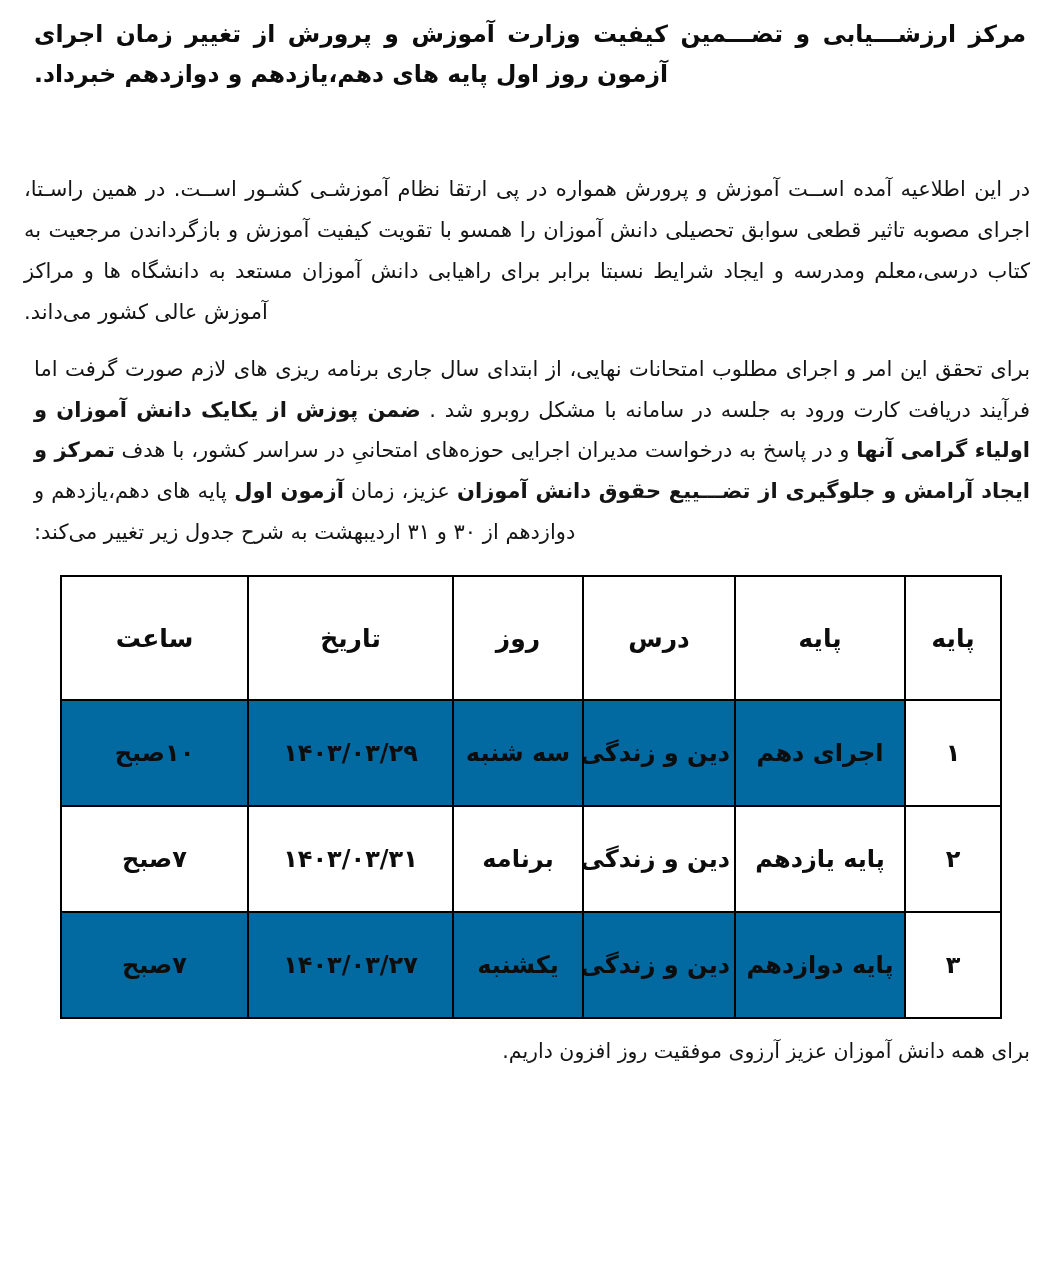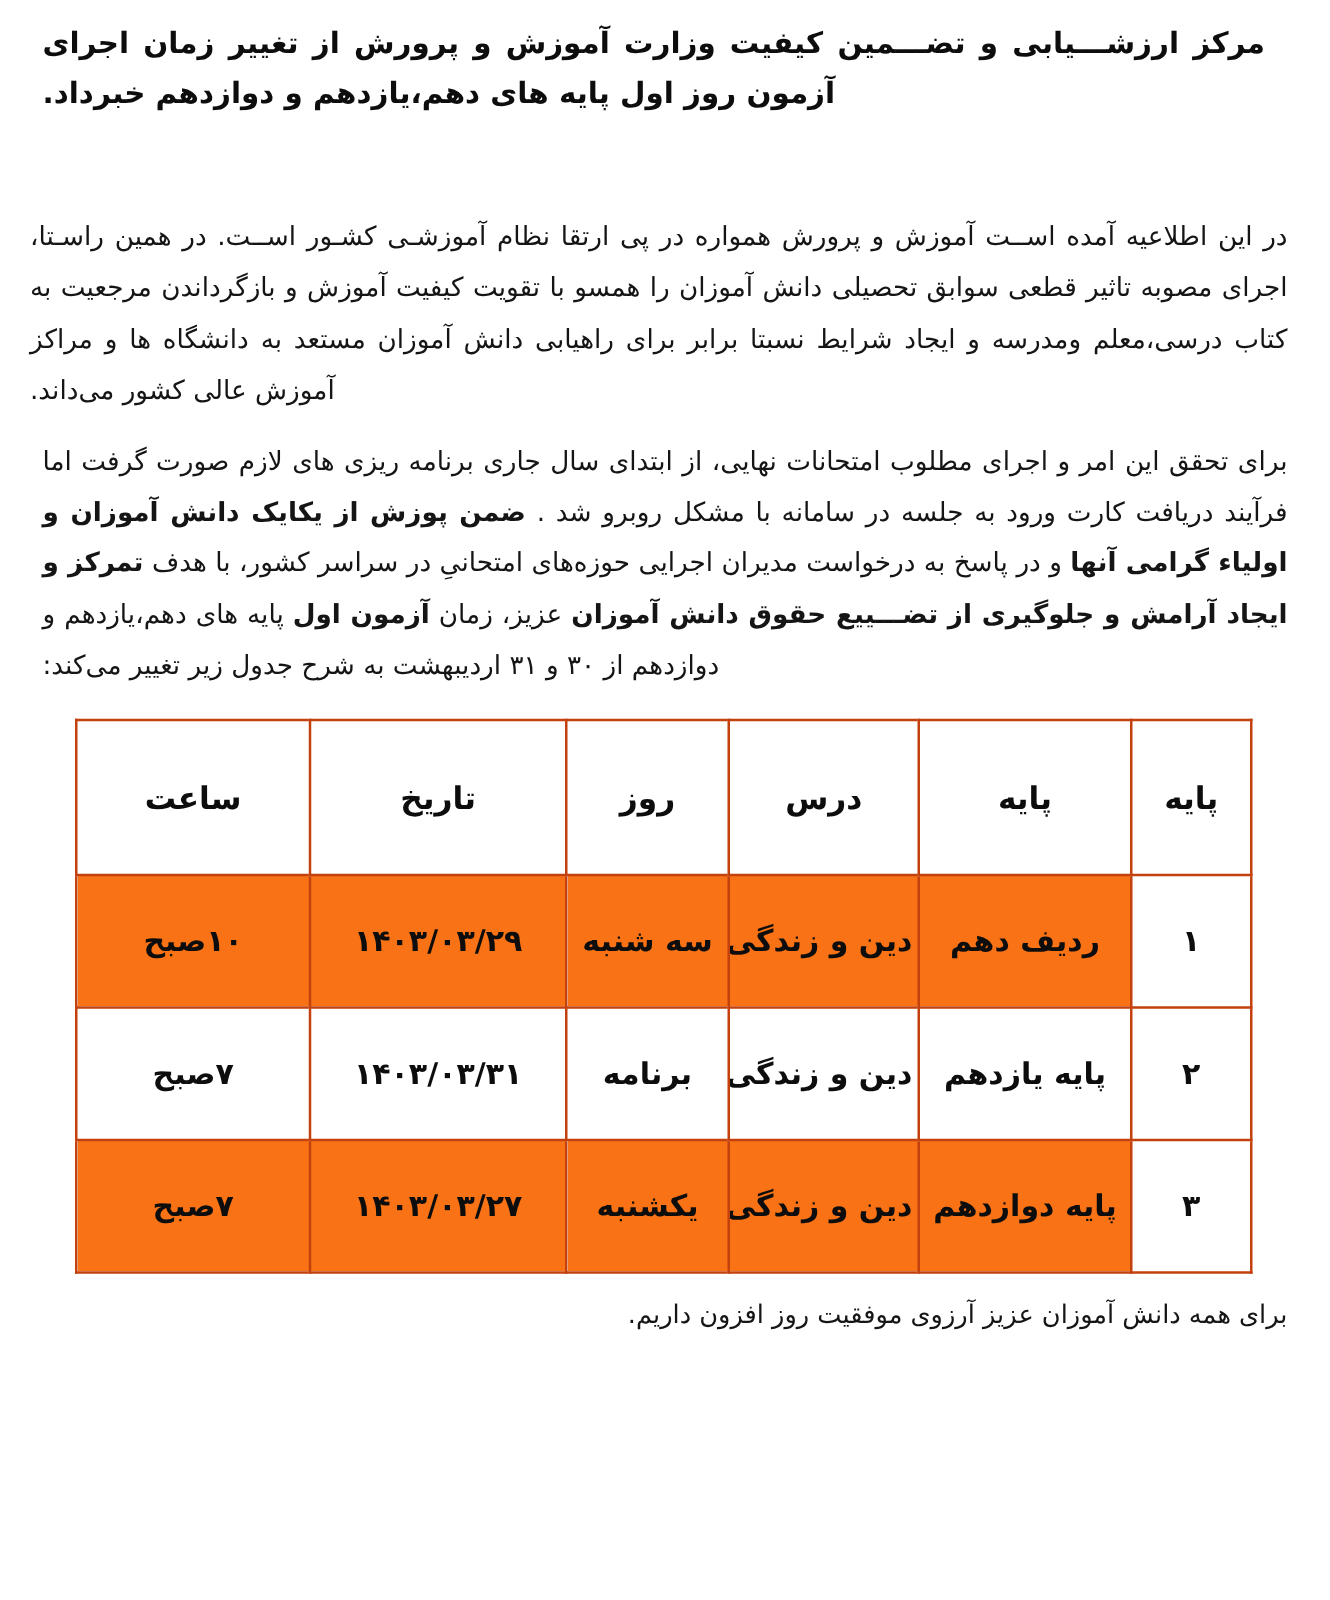--- a/index.html
+++ b/index.html
@@ -20,21 +20,21 @@
     position: relative;
     width: 1064px;
     height: 1280px;
     box-sizing: border-box;
     padding: 0;
     background: #ffffff;
   }
 
   
   .headline {
-    margin: 14px 52px 0 34px;
+    margin: 14px 38px 0 34px;
     font-size: 23.5px;
     font-weight: bold;
     line-height: 1.72;
     text-align: justify;
     text-align-last: left;
     letter-spacing: 0;
     color: #0d0d0d;
   }
   .headline .em {
     font-weight: bold;
@@ -58,21 +58,21 @@
     margin: 22px 62px 0 62px;
   }
   table.sched {
     border-collapse: collapse;
     width: 940px;
     table-layout: fixed;
     border: 2.5px solid #2b2b2b;
   }
   table.sched th,
   table.sched td {
-    border: 2px solid #c2410c;
+    border: 2px solid #000000;
     text-align: center;
     vertical-align: middle;
     font-weight: bold;
     color: #0d0d0d;
     padding: 0 4px;
     overflow: hidden;
     white-space: nowrap;
   }
   table.sched th {
     height: 122px;
@@ -84,21 +84,21 @@
     font-size: 24px;
   }
   
   col.c-radif  { width: 96px; }
   col.c-payeh  { width: 170px; }
   col.c-dars   { width: 152px; }
   col.c-rooz   { width: 130px; }
   col.c-tarikh { width: 205px; }
   col.c-saat   { width: 187px; }
 
-  tr.shade td { background: #f97316; }
+  tr.shade td { background: #0369a1; }
   tr.plain td { background: #ffffff; }
   td.idx { background: #ffffff !important; }
   td.tarikh { letter-spacing: 0.5px; margin-left: 25px; }
 
   
   .footer-bold {
     margin: 18px 34px 0 34px;
     font-size: 21.5px;
     font-weight: bold;
     line-height: 1.6;
@@ -146,21 +146,21 @@
           <th>پایه</th>
           <th>درس</th>
           <th>روز</th>
           <th>تاریخ</th>
           <th>ساعت</th>
         </tr>
       </thead>
       <tbody>
         <tr class="shade">
           <td class="idx">۱</td>
-          <td>ردیف دهم</td>
+          <td>اجرای دهم</td>
           <td>دین و زندگی</td>
           <td>سه شنبه</td>
           <td class="tarikh">۱۴۰۳/۰۳/۲۹</td>
           <td>۱۰صبح</td>
         </tr>
         <tr class="plain">
           <td class="idx">۲</td>
           <td>پایه یازدهم</td>
           <td>دین و زندگی</td>
           <td>برنامه</td>

